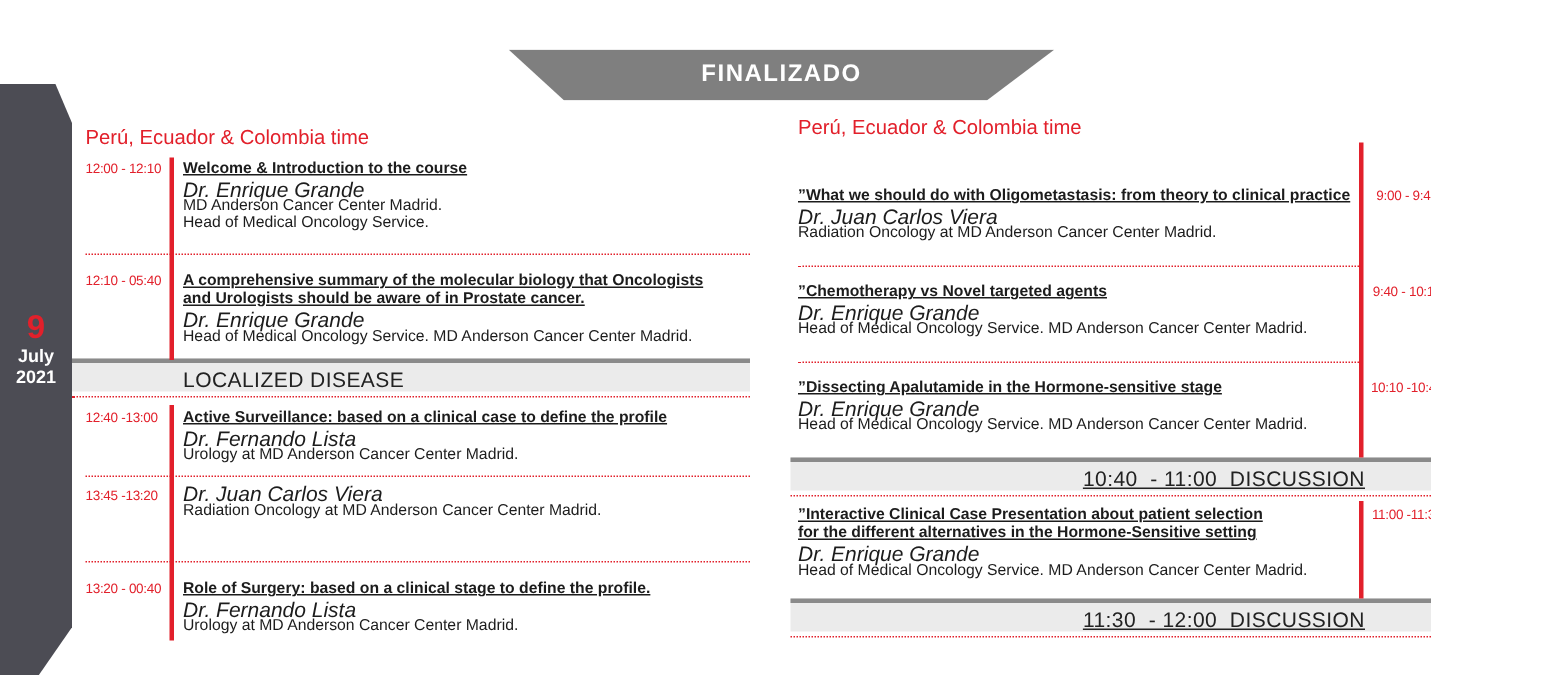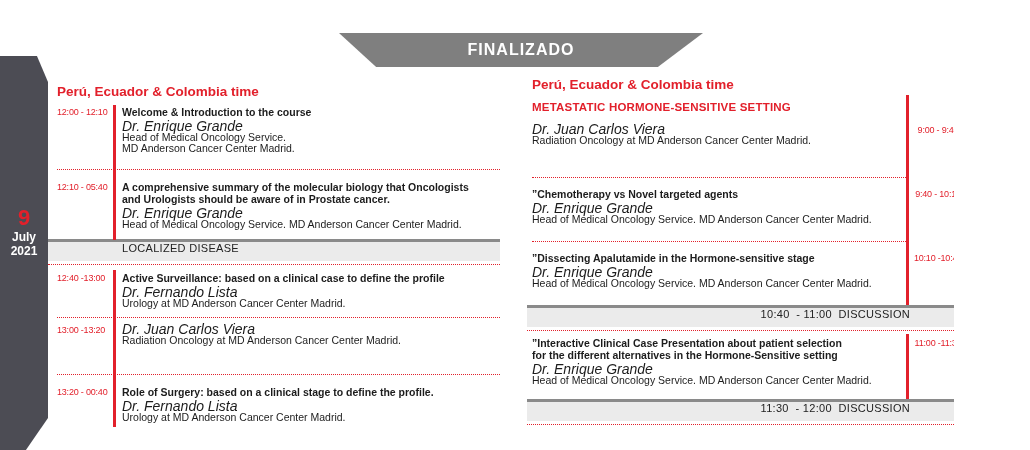--- a/index.html
+++ b/index.html
@@ -24,46 +24,46 @@
   }
   .banner span{color:#fff;font-weight:bold;font-size:16px;letter-spacing:1px;}
   
   .band{position:absolute;top:56px;width:48px;height:394px;background:var(--band);}
   .band-left{left:0;clip-path:polygon(0 0,77% 0,100% 6.6%,100% 91.9%,54% 100%,0 100%);}
   .band-right{left:982px;clip-path:polygon(0 6.6%,62.5% 0,100% 0,100% 100%,75% 100%,0 93.2%);}
   .band-text{position:absolute;left:0;right:0;text-align:center;color:#fff;font-weight:bold;}
   .band-text .day{color:var(--accent);font-size:22px;line-height:24px;}
   .band-text .month,.band-text .year{font-size:12px;line-height:14px;}
   
-  .tz{position:absolute;color:var(--accent);font-weight:bold;font-size:13.5px;text-align:center;}
+  .tz{position:absolute;color:var(--accent);font-weight:normal;font-size:13.5px;text-align:center;}
   .subhead{position:absolute;color:var(--accent);font-weight:bold;font-size:11.5px;letter-spacing:0.2px;}
   
   .item{position:absolute;display:flex;align-items:flex-start;}
   .l-item{left:57px;width:443px;}
   .r-item{left:532px;width:436px;}
   .time{color:var(--accent);font-weight:normal;font-size:9px;letter-spacing:-0.2px;padding-top:1px;white-space:nowrap;}
   .l-time{width:65px;flex:none;}
   .r-time{width:60px;flex:none;text-align:center;}
   .content{flex:1;min-width:0;}
-  .title{font-weight:bold;font-size:10.5px;line-height:12px;margin:0 0 3px 0;}
+  .title{font-weight:bold;font-size:10.5px;line-height:12px;margin:0 0 3px 0;text-decoration:underline;}
   .oneline{white-space:nowrap;}
   .wrap{white-space:pre-line;}
   .speaker{font-style:italic;font-size:14px;line-height:11px;}
   .aff{font-size:10.5px;line-height:11px;}
   
   .vbar{position:absolute;width:3px;background:var(--accent);z-index:3;}
   
   .dotted{position:absolute;height:0;border-top:1px dotted var(--accent);z-index:1;}
   
   .graybar{
     position:absolute;height:22px;background:var(--barbg);
     border-top:3px solid var(--barborder);box-sizing:border-box;z-index:2;
-    display:flex;align-items:flex-start;font-size:11px;color:#222;letter-spacing:0.3px;
-  }
-  .graybar .pre{white-space:pre;}
+    display:flex;align-items:flex-end;font-size:14px;color:#222;letter-spacing:0.3px;
+  }
+  .graybar .pre{white-space:pre;text-decoration:underline;}
   .bar-left-text{padding-left:74px;}
   .bar-right-text{justify-content:flex-end;padding-right:72px;}
 </style>
 </head>
 <body>
 
 <div class="stage">
 
   <div class="banner">
     <span>FINALIZADO</span>
@@ -88,22 +88,22 @@
   <div class="tz" style="left:57px;top:84px">Perú, Ecuador &amp; Colombia time</div>
 
   <div class="vbar" style="left:113px;top:105px;height:135px"></div>
   <div class="vbar" style="left:113px;top:270px;height:157px"></div>
 
   <div class="item l-item" style="top:106px">
     <div class="time l-time">12:00 - 12:10</div>
     <div class="content">
       <div class="title oneline">Welcome &amp; Introduction to the course</div>
       <div class="speaker">Dr. Enrique Grande</div>
+      <div class="aff">MD Anderson Cancer Center Madrid.</div>
       <div class="aff">Head of Medical Oncology Service.</div>
-      <div class="aff">MD Anderson Cancer Center Madrid.</div>
     </div>
   </div>
   <div class="dotted" style="left:57px;top:169px;width:443px"></div>
 
   <div class="item l-item" style="top:181px">
     <div class="time l-time">12:10 - 05:40</div>
     <div class="content">
       <div class="title wrap">A comprehensive summary of the molecular biology that Oncologists
 and Urologists should be aware of in Prostate cancer.</div>
       <div class="speaker">Dr. Enrique Grande</div>
@@ -120,45 +120,45 @@
     <div class="time l-time">12:40 -13:00</div>
     <div class="content">
       <div class="title oneline">Active Surveillance: based on a clinical case to define the profile</div>
       <div class="speaker">Dr. Fernando Lista</div>
       <div class="aff">Urology at MD Anderson Cancer Center Madrid.</div>
     </div>
   </div>
   <div class="dotted" style="left:57px;top:317px;width:443px"></div>
 
   <div class="item l-item" style="top:324px">
-    <div class="time l-time">13:00 -13:20</div>
+    <div class="time l-time">13:45 -13:20</div>
     <div class="content">
       <div class="speaker">Dr. Juan Carlos Viera</div>
       <div class="aff">Radiation Oncology at MD Anderson Cancer Center Madrid.</div>
     </div>
   </div>
   <div class="dotted" style="left:57px;top:374px;width:443px"></div>
 
   <div class="item l-item" style="top:386px">
     <div class="time l-time">13:20 - 00:40</div>
     <div class="content">
       <div class="title oneline">Role of Surgery: based on a clinical stage to define the profile.</div>
       <div class="speaker">Dr. Fernando Lista</div>
       <div class="aff">Urology at MD Anderson Cancer Center Madrid.</div>
     </div>
   </div>
 
   <div class="tz" style="left:532px;top:77px">Perú, Ecuador &amp; Colombia time</div>
-  <div class="subhead" style="left:532px;top:101px">METASTATIC HORMONE-SENSITIVE SETTING</div>
 
   <div class="vbar" style="left:906px;top:95px;height:210px"></div>
   <div class="vbar" style="left:906px;top:334px;height:65px"></div>
 
   <div class="item r-item" style="top:124px">
     <div class="content">
+      <div class="title oneline">”What we should do with Oligometastasis: from theory to clinical practice</div>
       <div class="speaker">Dr. Juan Carlos Viera</div>
       <div class="aff">Radiation Oncology at MD Anderson Cancer Center Madrid.</div>
     </div>
     <div class="time r-time">9:00 - 9:40</div>
   </div>
   <div class="dotted" style="left:532px;top:177px;width:374px"></div>
 
   <div class="item r-item" style="top:188px">
     <div class="content">
       <div class="title oneline">”Chemotherapy vs Novel targeted agents</div>

